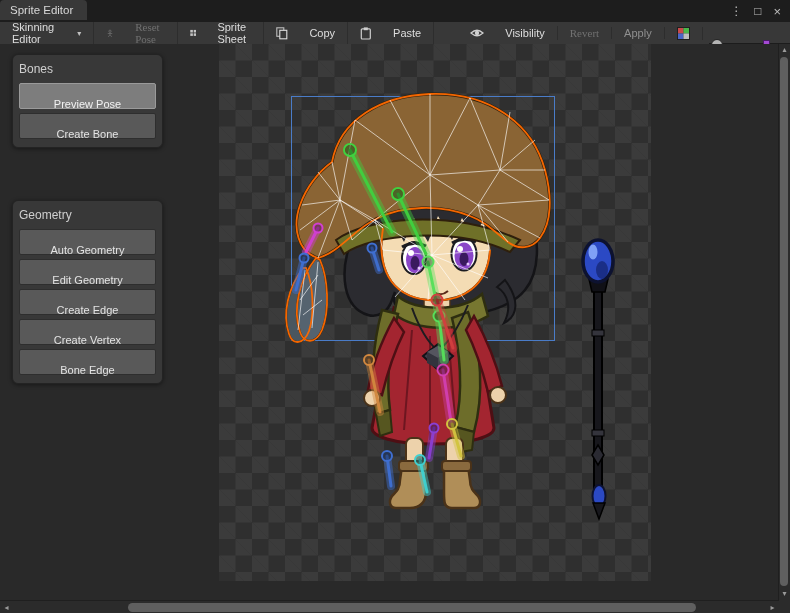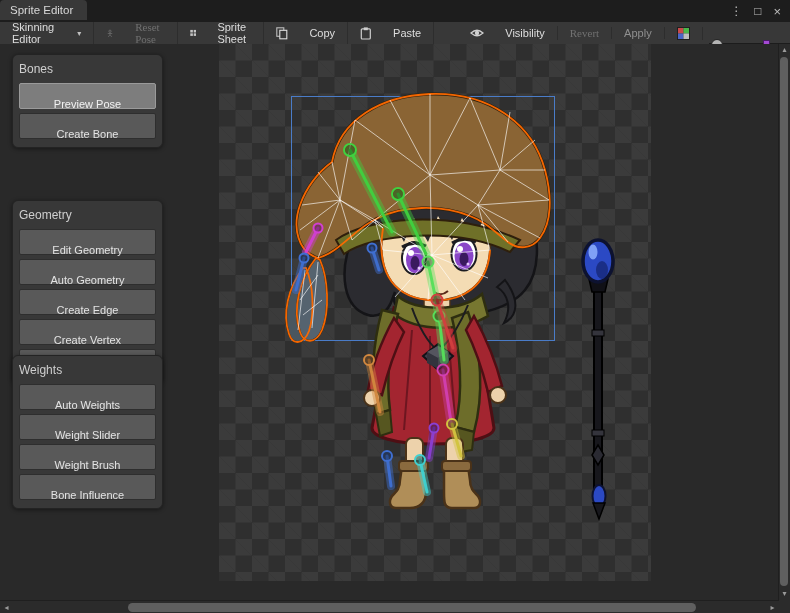--- a/index.html
+++ b/index.html
@@ -312,34 +312,27 @@
     </svg>
 
     <div class="panel" style="top:10px">
       <div class="ptitle">Bones</div>
       <button class="pbtn active">Preview Pose</button>
       <button class="pbtn">Create Bone</button>
     </div>
 
     <div class="panel" style="top:156px">
       <div class="ptitle">Geometry</div>
+      <button class="pbtn">Auto Geometry</button>
       <button class="pbtn">Edit Geometry</button>
-      <button class="pbtn">Auto Geometry</button>
       <button class="pbtn">Create Edge</button>
       <button class="pbtn">Create Vertex</button>
       <button class="pbtn">Bone Edge</button>
     </div>
 
-    <div class="panel" style="top:311px">
-      <div class="ptitle">Weights</div>
-      <button class="pbtn">Auto Weights</button>
-      <button class="pbtn">Weight Slider</button>
-      <button class="pbtn">Weight Brush</button>
-      <button class="pbtn">Bone Influence</button>
-    </div>
   </div>
 
   <div class="hscroll">
     <div class="arr left">◂</div>
     <div class="thumb"></div>
     <div class="arr right">▸</div>
   </div>
   <div class="vscroll">
     <div class="arr up">▴</div>
     <div class="thumb"></div>

